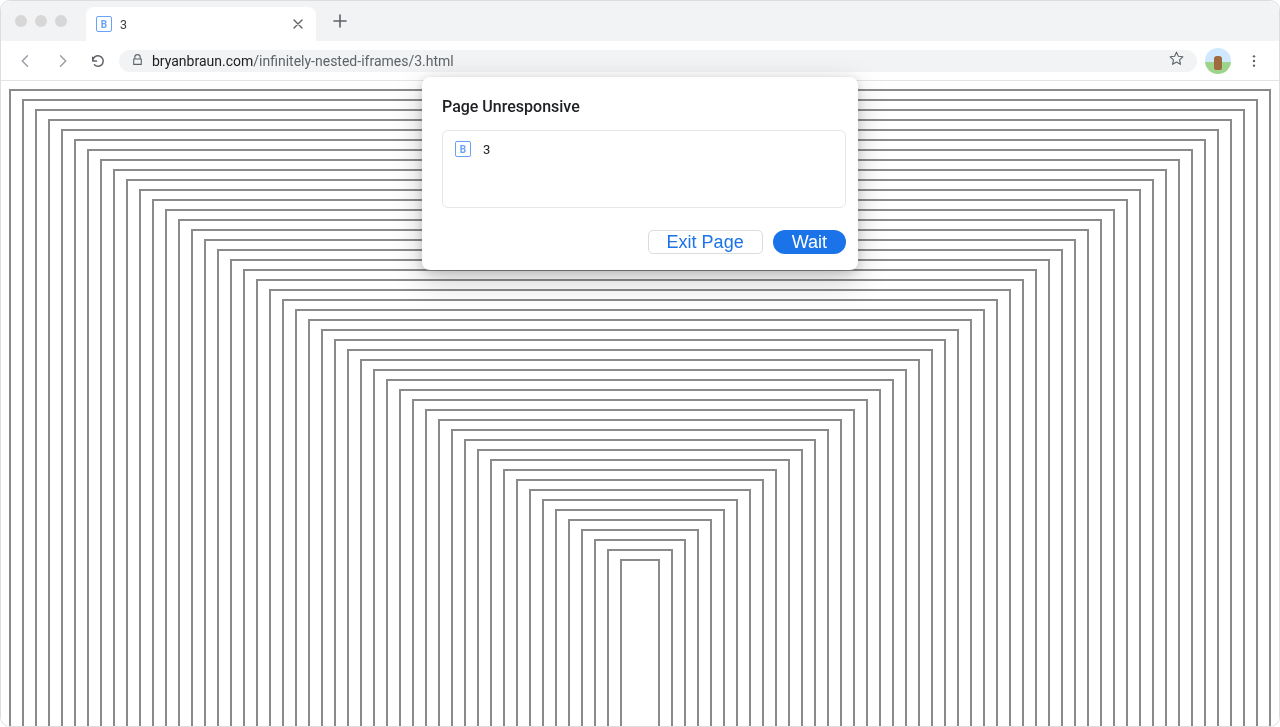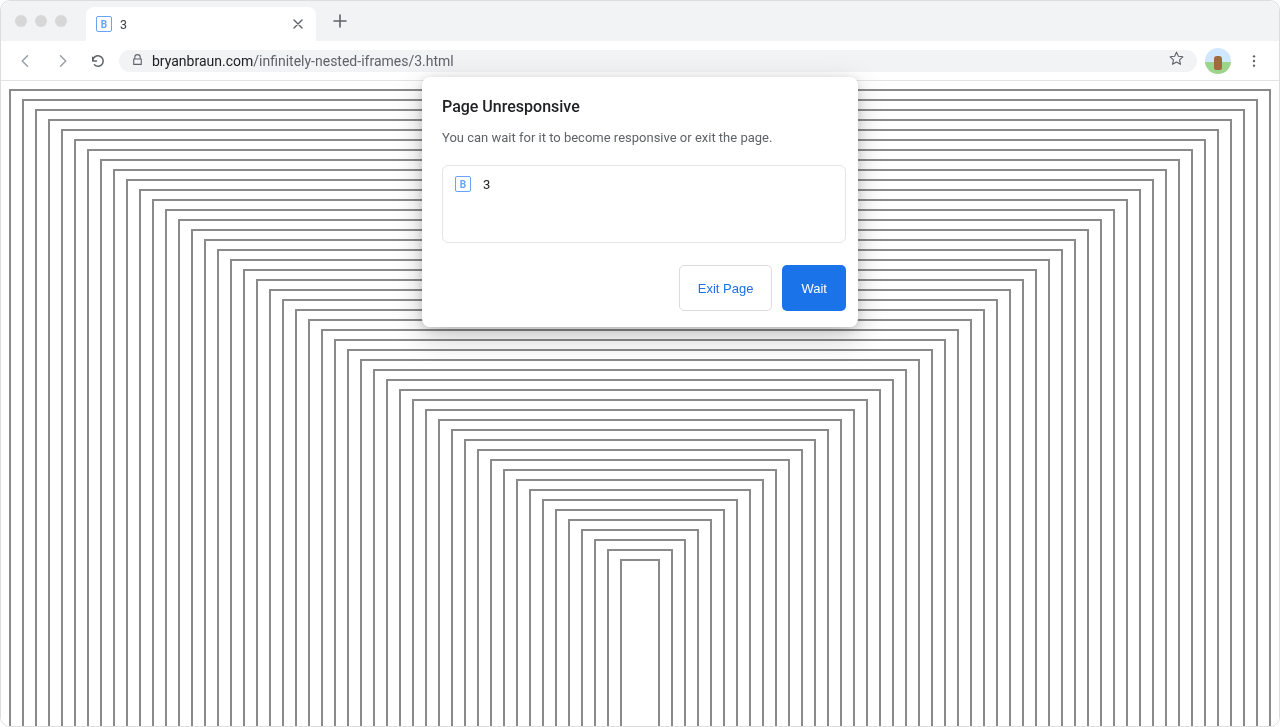--- a/index.html
+++ b/index.html
@@ -39,23 +39,23 @@
 
   
   .dialog { position: absolute; top: 77px; left: 422px; width: 436px; background: #fff; border-radius: 8px; box-shadow: 0 10px 30px rgba(0,0,0,0.22), 0 2px 8px rgba(0,0,0,0.14); padding: 20px 12px 16px 20px; z-index: 100; }
   .dialog h2 { font-size: 16px; font-weight: 500; color: #202124; margin-bottom: 14px; }
   .dialog p { font-size: 13px; color: #5f6368; margin-bottom: 20px; }
   .page-list { border: 1px solid #e4e6e8; border-radius: 6px; height: 78px; margin-bottom: 22px; padding: 10px 12px; }
   .page-list-item { display: flex; align-items: center; gap: 12px; }
   .page-list-item .favicon { width: 16px; height: 16px; border: 1.5px solid #6aa3f6; color: #6aa3f6; font-size: 10px; font-weight: 700; display: flex; align-items: center; justify-content: center; border-radius: 2px; }
   .page-list-item .label { font-size: 13px; color: #202124; }
   .dialog-actions { display: flex; justify-content: flex-end; gap: 10px; }
-  .btn { font-size: 13px; font-weight: 500; padding: 0 18px; height: 46px; border-radius: 5px; border: 1px solid transparent; display: inline-flex; align-items: center; cursor: pointer; }
+  .btn { font-size: 18px; font-weight: 500; padding: 0 18px; height: 24px; border-radius: 5px; border: 1px solid transparent; display: inline-flex; align-items: center; cursor: pointer; }
   .btn-secondary { background: #fff; color: #1a73e8; border-color: #dadce0; }
-  .btn-primary { background: #1a73e8; color: #fff; }
+  .btn-primary { background: #1a73e8; color: #fff; border-radius: 12px; }
 </style>
 </head>
 <body>
 
 <div class="chrome">
   <div class="tab-strip">
     <div class="traffic-lights">
       <div class="tl"></div>
       <div class="tl"></div>
       <div class="tl"></div>
@@ -163,21 +163,20 @@
     <div class="nest" style="left: 554px; top: 428px; width: 170px; height: 651px;"></div>
     <div class="nest" style="left: 567px; top: 438px; width: 144px; height: 621px;"></div>
     <div class="nest" style="left: 580px; top: 448px; width: 118px; height: 591px;"></div>
     <div class="nest" style="left: 593px; top: 458px; width: 92px; height: 561px;"></div>
     <div class="nest" style="left: 606px; top: 468px; width: 66px; height: 531px;"></div>
     <div class="nest" style="left: 619px; top: 478px; width: 40px; height: 501px;"></div>
   </div>
 
 <div class="dialog">
   <h2>Page Unresponsive</h2>
-  <p>You can wait for it to become responsive or exit the page.</p>
   <div class="page-list">
     <div class="page-list-item">
       <span class="favicon">B</span>
       <span class="label">3</span>
     </div>
   </div>
   <div class="dialog-actions">
     <button class="btn btn-secondary">Exit Page</button>
     <button class="btn btn-primary">Wait</button>
   </div>

